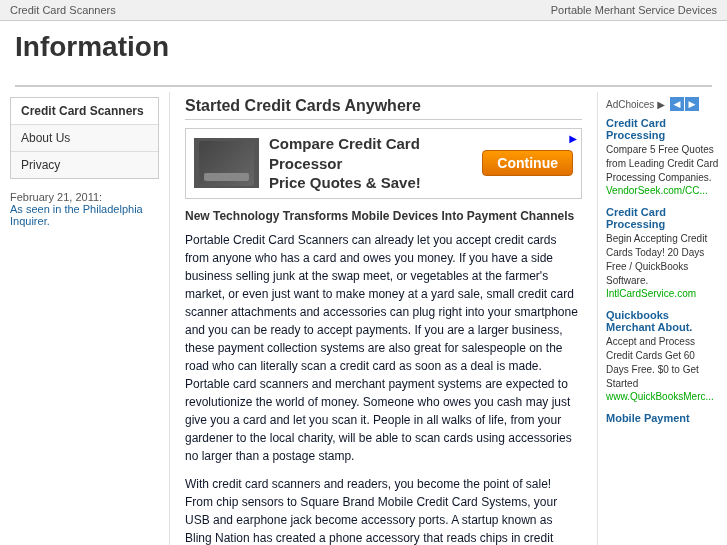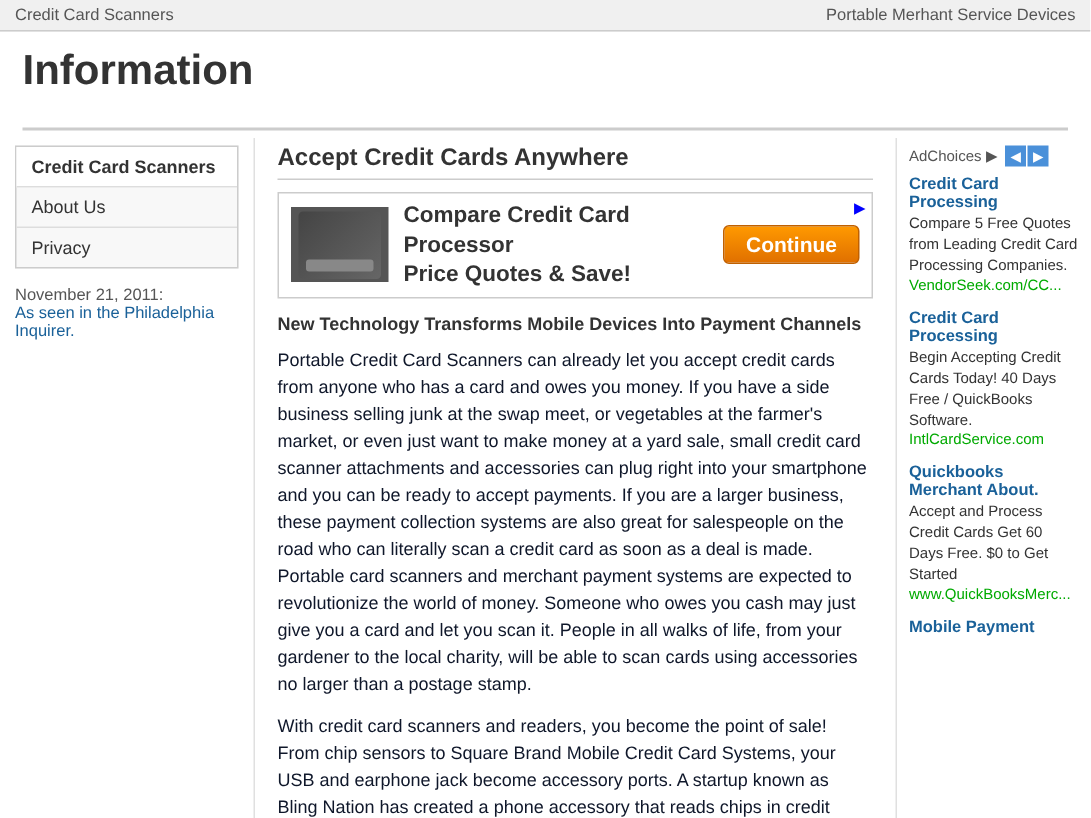--- a/index.html
+++ b/index.html
@@ -241,28 +241,28 @@
 
   <div class="sidebar">
     <nav class="sidebar-nav">
       <a class="sidebar-nav-item active">Credit Card Scanners</a>
       <a class="sidebar-nav-item">About Us</a>
       <a class="sidebar-nav-item">Privacy</a>
     </nav>
 
     <div class="latest-news">
       <div class="news-item">
-        <span>November 21, 2011:</span><br>
+        <span>February 21, 2011:</span><br>
         <a href="#">As seen in the Philadelphia Inquirer.</a>
       </div>
     </div>
   </div>
 
   <div class="main-content">
-    <h2>Accept Credit Cards Anywhere</h2>
+    <h2>Started Credit Cards Anywhere</h2>
 
     <div class="ad-banner">
       <div class="ad-banner-img">
         <div class="ad-card-machine"></div>
       </div>
       <div class="ad-text-block">
         <div class="ad-headline">
           <span>Compare Credit Card Processor</span><br>
           <span>Price Quotes &amp; Save!</span>
         </div>
@@ -291,21 +291,21 @@
     </div>
 
     <div class="right-ad-block">
       <a class="right-ad-title" href="#">Credit Card Processing</a>
       <div class="right-ad-desc">Compare 5 Free Quotes from Leading Credit Card Processing Companies.</div>
       <div class="right-ad-url">VendorSeek.com/CC...</div>
     </div>
 
     <div class="right-ad-block">
       <a class="right-ad-title" href="#">Credit Card Processing</a>
-      <div class="right-ad-desc">Begin Accepting Credit Cards Today! 40 Days Free / QuickBooks Software.</div>
+      <div class="right-ad-desc">Begin Accepting Credit Cards Today! 20 Days Free / QuickBooks Software.</div>
       <div class="right-ad-url">IntlCardService.com</div>
     </div>
 
     <div class="right-ad-block">
       <a class="right-ad-title" href="#">Quickbooks Merchant About.</a>
       <div class="right-ad-desc">Accept and Process Credit Cards Get 60 Days Free. $0 to Get Started</div>
       <div class="right-ad-url">www.QuickBooksMerc...</div>
     </div>
 
     <div class="right-ad-block">

